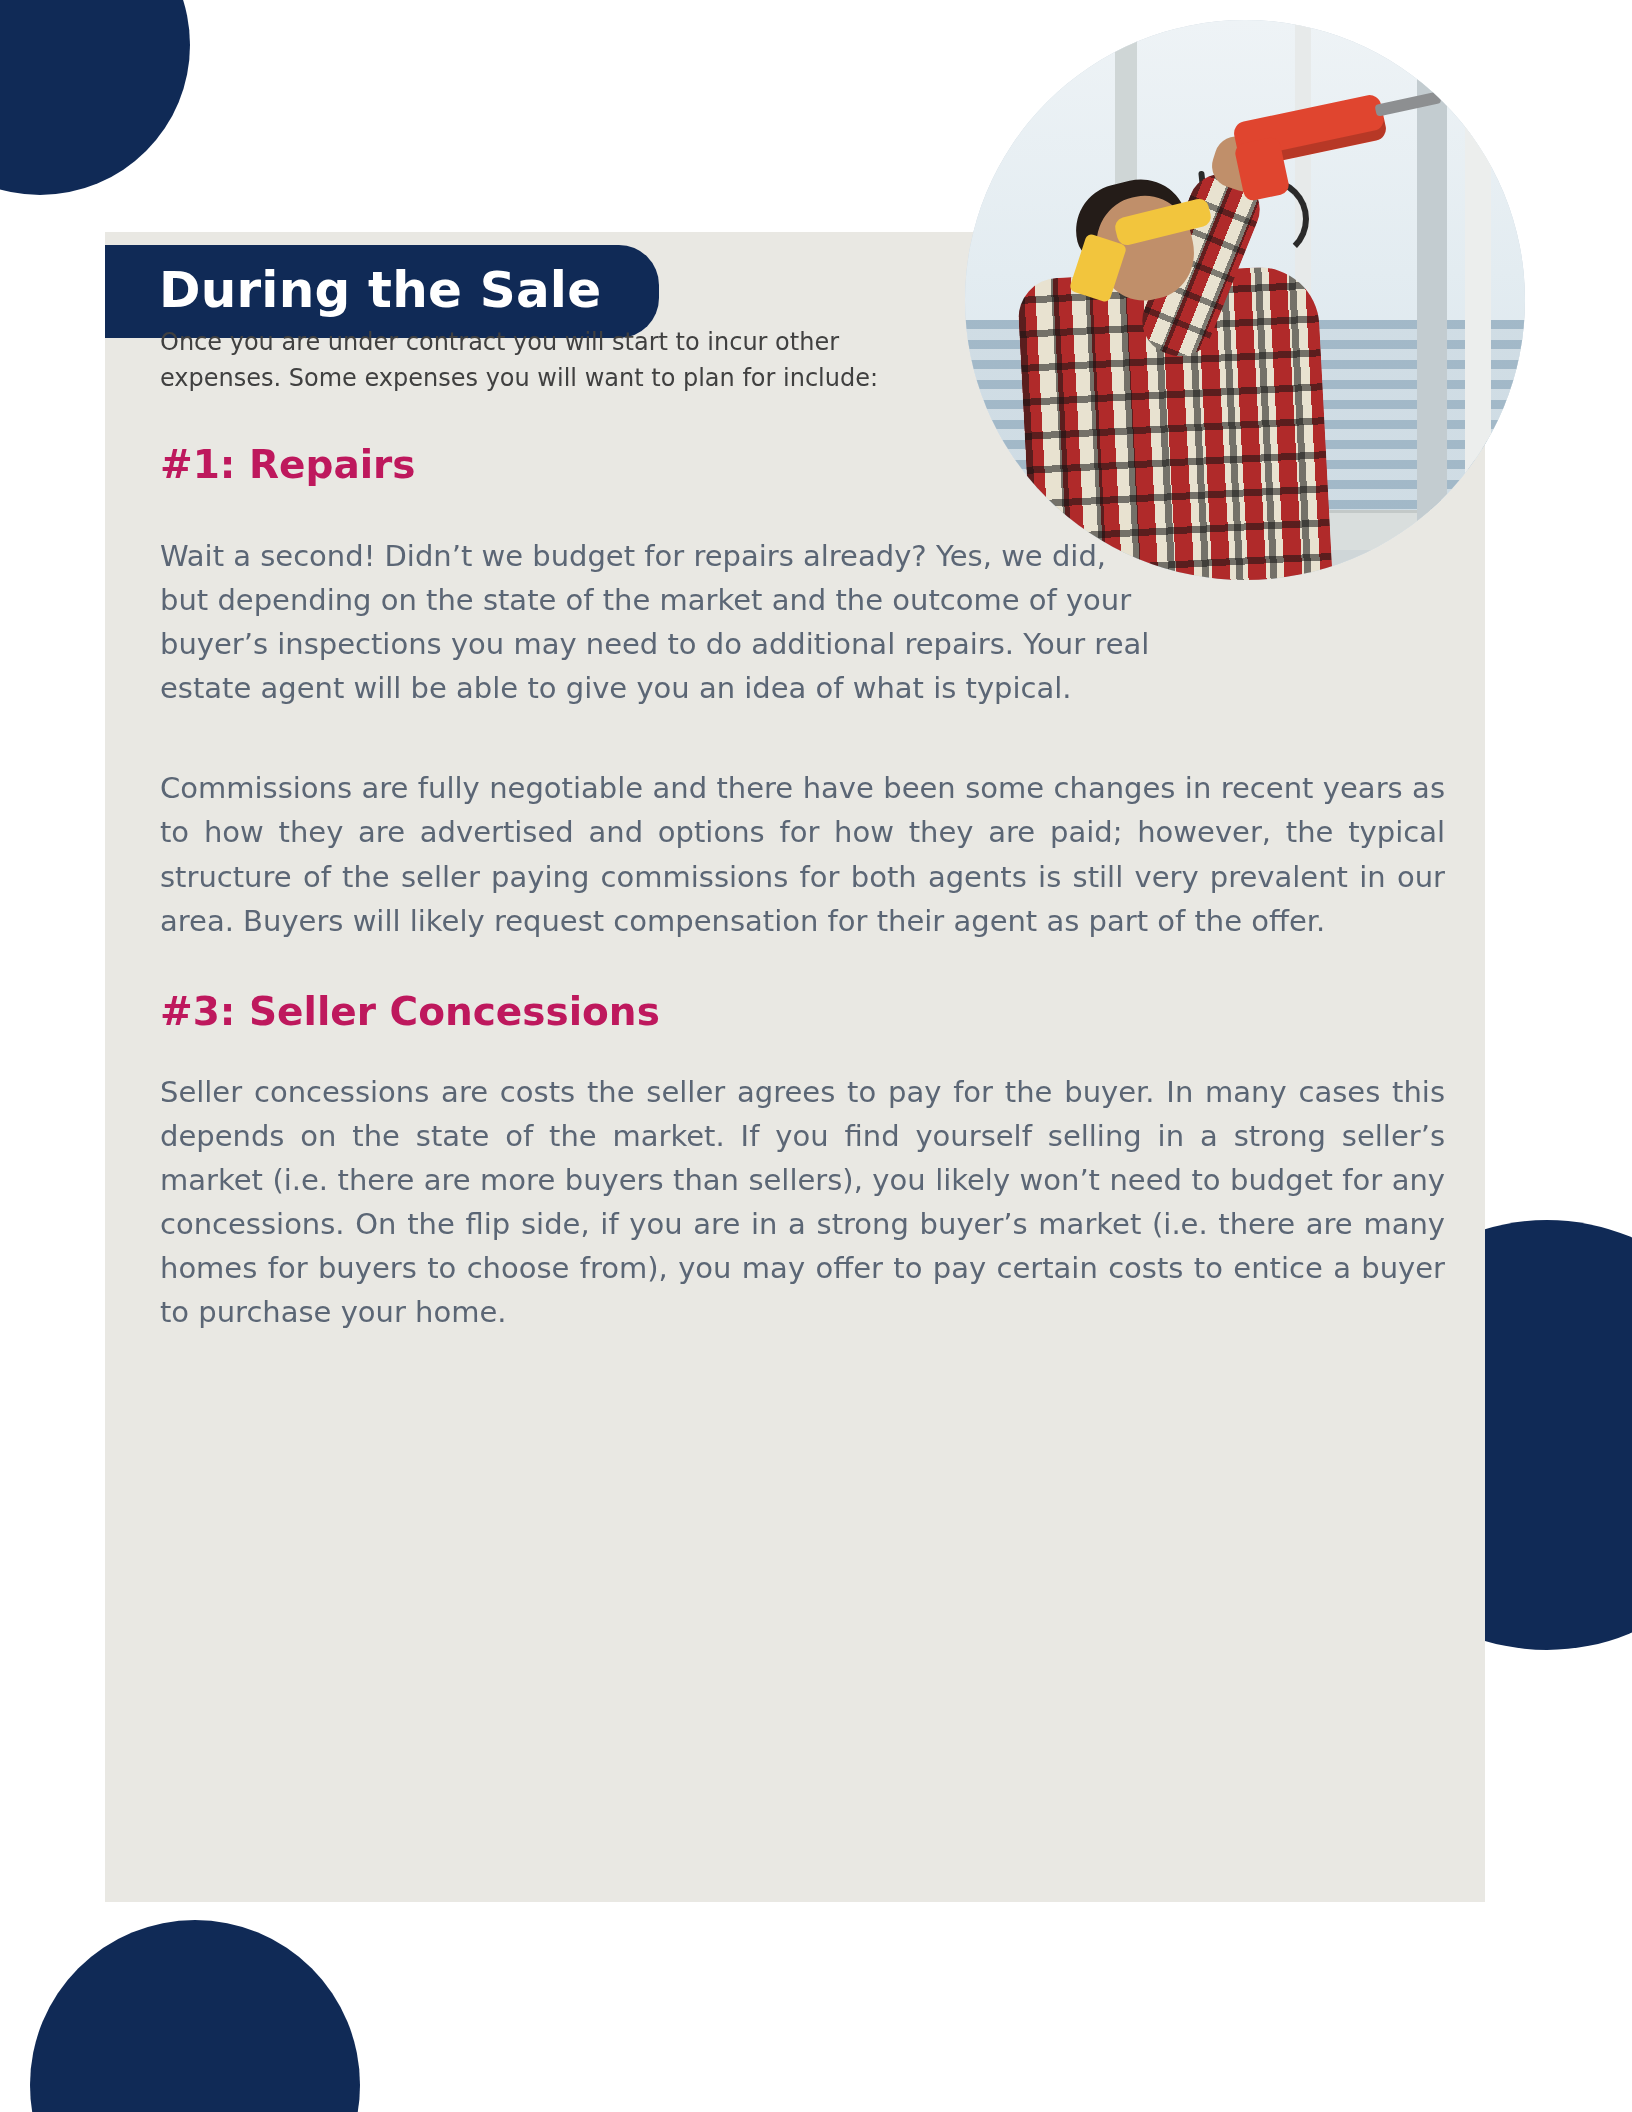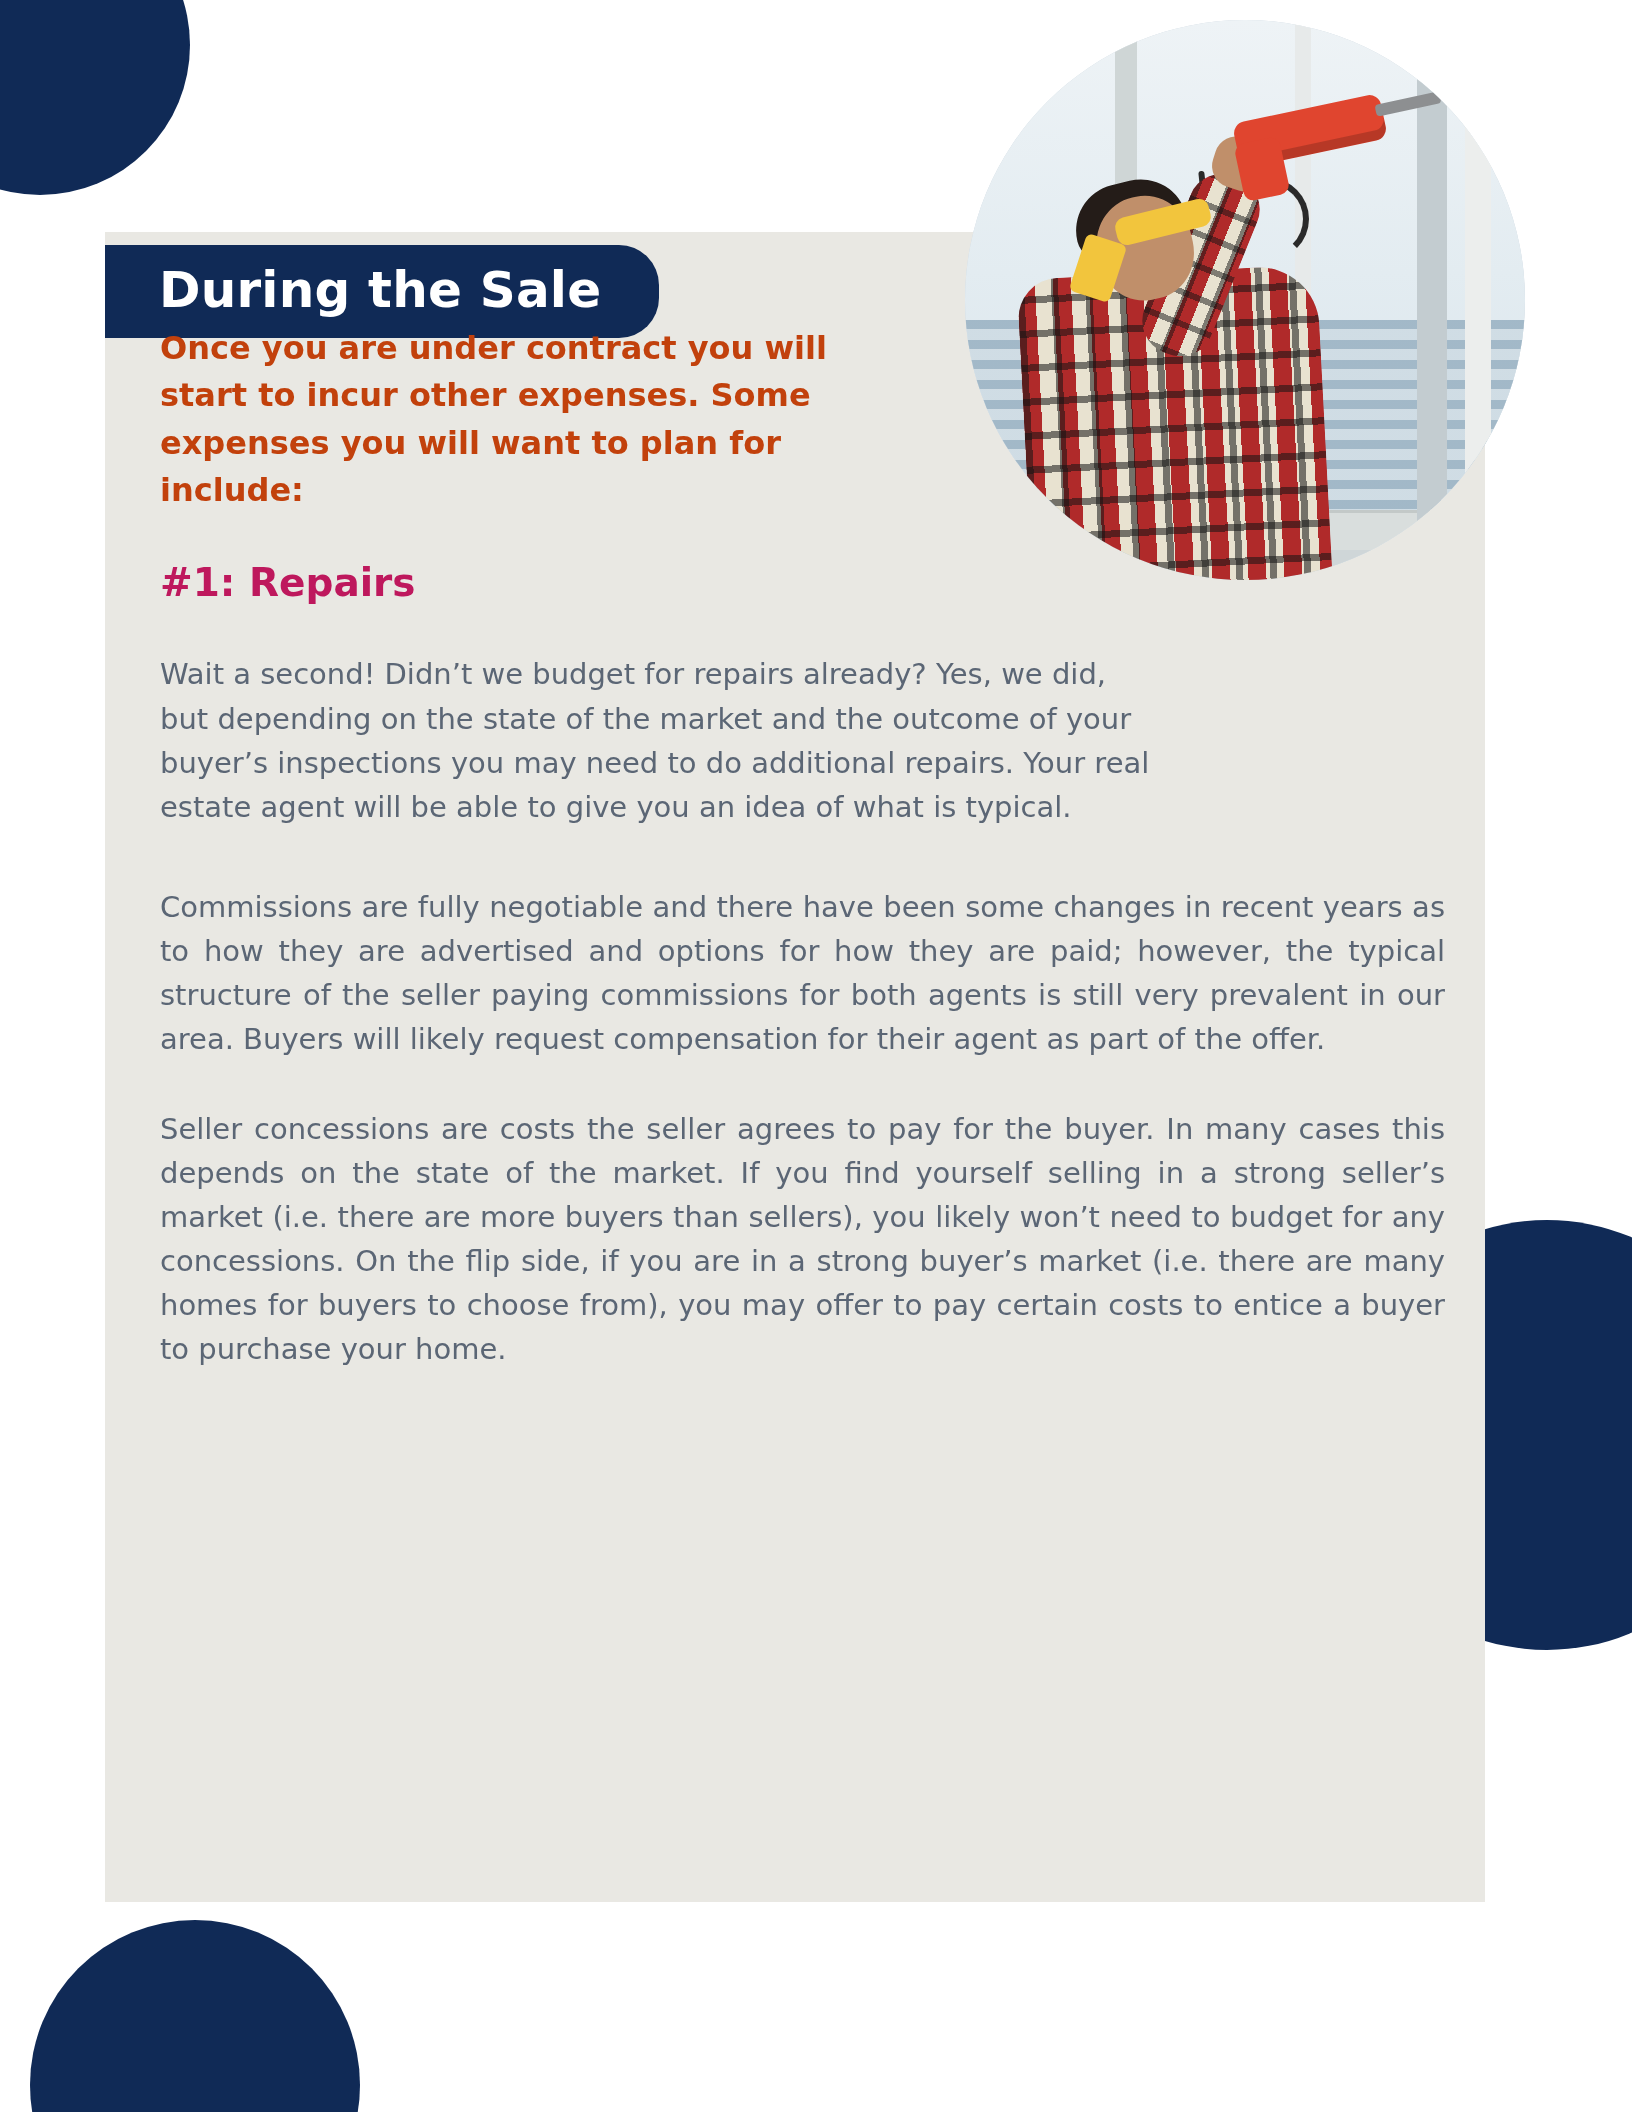--- a/index.html
+++ b/index.html
@@ -254,25 +254,24 @@
 
   
   #text-col {
     position: absolute;
     left: 160px;
     top: 325px;
     width: 1300px;
   }
   .intro-para {
     width: 760px;
-    font-size: 32px;
+    font-size: 24px;
     line-height: 1.48;
-    color: #c2410c;
+    color: #404040;
     margin: 0 0 46px 0;
-    font-weight: bold;
   }
   .sub-heading {
     font-size: 39px;
     font-weight: bold;
     color: #be185d;
     margin: 0 0 36px 0;
   }
   .body-para {
     font-size: 29px;
     line-height: 1.52;
@@ -328,16 +327,17 @@
 
   <p class="intro-para">Once you are under contract you will start to incur other expenses. Some expenses you will want to plan for include:</p>
 
   <h2 class="sub-heading">#1: Repairs</h2>
 
   <p class="body-para narrow" id="para-repairs">Wait a second! Didn’t we budget for repairs already? Yes, we did, but depending on the state of the market and the outcome of your buyer’s inspections you may need to do additional repairs. Your real estate agent will be able to give you an idea of what is typical.</p>
 
 
   <p class="body-para wide" id="para-commissions">Commissions are fully negotiable and there have been some changes in recent years as to how they are advertised and options for how they are paid; however, the typical structure of the seller paying commissions for both agents is still very prevalent in our area. Buyers will likely request compensation for their agent as part of the offer.</p>
 
+  <h2 class="sub-heading">#3: Seller Concessions</h2>
 
   <p class="body-para wide">Seller concessions are costs the seller agrees to pay for the buyer. In many cases this depends on the state of the market. If you find yourself selling in a strong seller’s market (i.e. there are more buyers than sellers), you likely won’t need to budget for any concessions. On the flip side, if you are in a strong buyer’s market (i.e. there are many homes for buyers to choose from), you may offer to pay certain costs to entice a buyer to purchase your home.</p>
 
 </div>
 
 </body></html>

